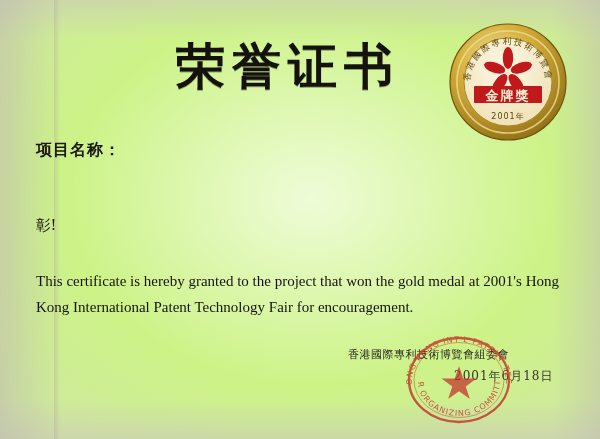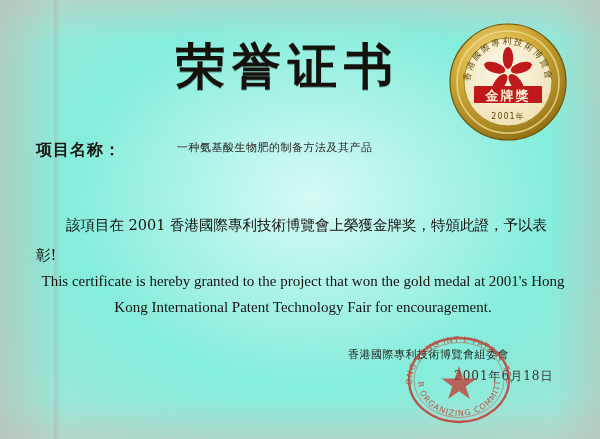--- a/index.html
+++ b/index.html
@@ -10,21 +10,21 @@
     width: 600px;
     height: 439px;
     background: #e9e7e2;
     font-family: "Liberation Serif", serif;
     overflow: hidden;
   }
   #certificate {
     position: relative;
     width: 600px;
     height: 439px;
-    background: #5eead4;
+    background: #bef264;
     overflow: hidden;
   }
   
   .paper-shade {
     position: absolute;
     inset: 0;
     background:
       linear-gradient(to right, rgba(190,186,176,0.55) 0px, rgba(255,255,255,0) 60px),
       linear-gradient(to left, rgba(190,186,176,0.45) 0px, rgba(255,255,255,0) 48px),
       linear-gradient(to bottom, rgba(200,196,188,0.5) 0px, rgba(255,255,255,0) 40px),
@@ -68,23 +68,22 @@
     top: 22px;
     width: 120px;
     height: 120px;
   }
   #seal svg { display: block; }
 
   
   .field-row {
     position: absolute;
     display: flex;
-    align-items: flex-start;
-    white-space: nowrap;
-    gap: 48px;
+    align-items: flex-end;
+    white-space: nowrap;
   }
   .field-label {
     font-family: "DejaVu Serif", "Liberation Serif", serif;
     font-size: 16px;
     font-weight: bold;
     letter-spacing: 1px;
     color: #1b1814;
   }
   .field-value {
     font-family: "DejaVu Serif", "Liberation Serif", serif;
@@ -114,21 +113,20 @@
   
   #body-en {
     position: absolute;
     left: 36px;
     top: 268px;
     width: 534px;
     font-family: "Liberation Serif", serif;
     font-size: 15px;
     line-height: 26px;
     color: #15120e;
-    text-align: center;
   }
 
   
   #issuer {
     position: absolute;
     left: 348px;
     top: 347px;
     font-family: "DejaVu Serif", "Liberation Serif", serif;
     font-size: 11px;
     letter-spacing: 0.5px;
@@ -214,26 +212,24 @@
 
       <rect x="26" y="64" width="68" height="17" fill="#c0191b" rx="1"></rect>
       <text x="60" y="77.5" text-anchor="middle" font-family="DejaVu Serif, serif" font-size="13" font-weight="bold" fill="#f6edd0" letter-spacing="2">金牌獎</text>
 
       <text x="60" y="97" text-anchor="middle" font-family="DejaVu Sans, sans-serif" font-size="8" fill="#5e4708" letter-spacing="1">2001年</text>
     </svg>
   </div>
 
   <div class="field-row" id="row-project">
     <span class="field-label">项目名称：</span>
-    <span class="field-value">一种氨基酸生物肥的制备方法及其产品</span>
   </div>
 
 
   <div id="body-cn">
-    <span>該項目在 2001 香港國際專利技術博覽會上榮獲金牌奖，特頒此證，予以表</span>
     <span class="line2">彰!</span>
   </div>
 
   <div id="body-en">This certificate is hereby granted to the project that won the gold medal at 2001's Hong Kong International Patent Technology Fair for encouragement.</div>
 
   <div id="issuer">香港國際專利技術博覽會組委會</div>
   <div id="issue-date">2001年6月18日</div>
 
   <div id="stamp">
     <svg width="122" height="96" viewBox="0 0 122 96" aria-hidden="true">

